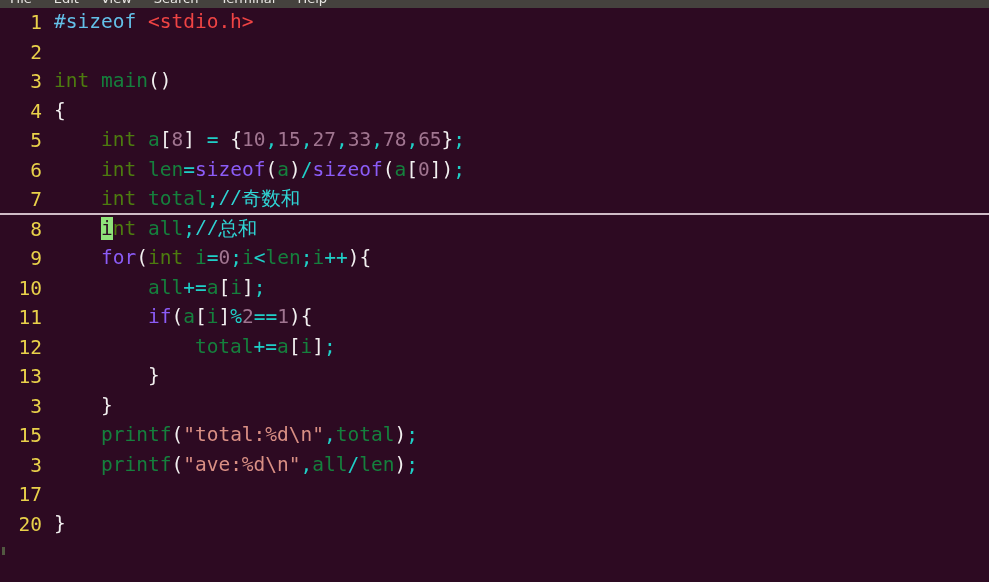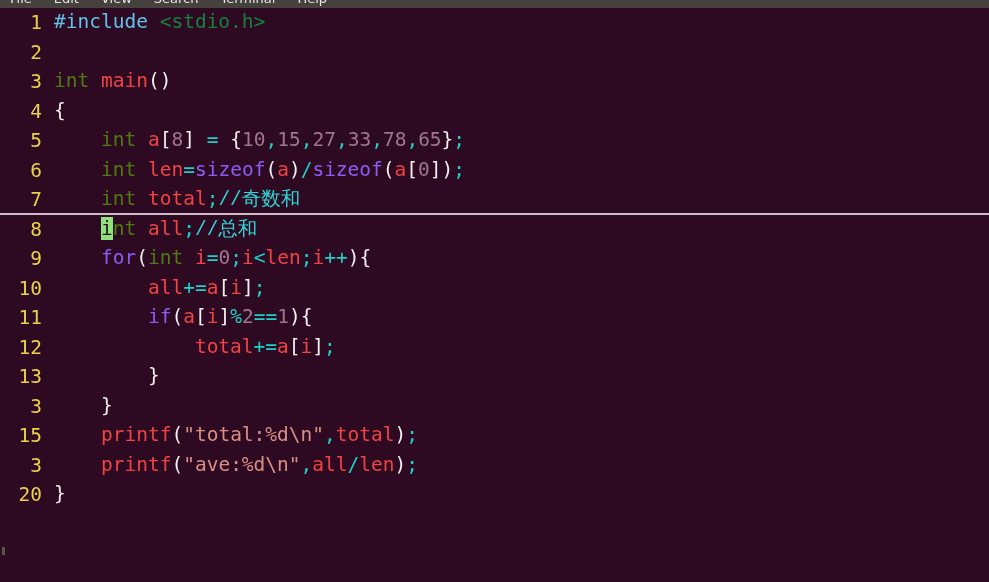--- a/index.html
+++ b/index.html
@@ -74,24 +74,24 @@
     line-height: 27.5px;
     vertical-align: top;
     white-space: pre;
     color: #f2f0f0;
     font-family: "DejaVu Sans Mono", "Liberation Mono", monospace;
     letter-spacing: 0px;
   }
 
   
   .t-pre    { color: #63c0e8; }   
-  .t-inc    { color: #15803d; margin-top: 37px; }   
+  .t-inc    { color: #ef4444; margin-top: 37px; }   
   .t-type   { color: #4d7c0f; }   
   .t-kw     { color: #8b5cf6; }   
-  .t-id     { color: #ef4444; }
+  .t-id     { color: #15803d; }
   .t-num    { color: #a07590; }
   .t-op     { color: #1fd0c8; }
   .t-punct  { color: #f2f0f0; }
   .t-str    { color: #d98f84; }
   .t-cmt    { color: #2fd6d6; font-family: Liberation Mono, monospace; }
   .t-brace  { color: #f2f0f0; }
 
   
   .cursor-block {
     background: #8fe37a;
@@ -134,21 +134,21 @@
     <span class="menu-item">Terminal</span>
     <span class="menu-item">Help</span>
   </div>
 
   <div id="editor">
     <table class="code-table">
       <tbody>
 
         <tr class="code-row">
           <td class="ln">1</td>
-          <td class="code"><span class="t-pre">#include</span> <span class="t-inc">&lt;stdio.h&gt;</span></td>
+          <td class="code"><span class="t-pre">#sizeof</span> <span class="t-inc">&lt;stdio.h&gt;</span></td>
         </tr>
 
         <tr class="code-row">
           <td class="ln">2</td>
           <td class="code"> </td>
         </tr>
 
         <tr class="code-row">
           <td class="ln">3</td>
           <td class="code"><span class="t-type">int</span> <span class="t-id">main</span><span class="t-punct">()</span></td>
@@ -212,20 +212,24 @@
         <tr class="code-row">
           <td class="ln">15</td>
           <td class="code">    <span class="t-id">printf</span><span class="t-punct">(</span><span class="t-str">"total:%d\n"</span><span class="t-op">,</span><span class="t-id">total</span><span class="t-punct">)</span><span class="t-op">;</span></td>
         </tr>
 
         <tr class="code-row">
           <td class="ln">3</td>
           <td class="code">    <span class="t-id">printf</span><span class="t-punct">(</span><span class="t-str">"ave:%d\n"</span><span class="t-op">,</span><span class="t-id">all</span><span class="t-op">/</span><span class="t-id">len</span><span class="t-punct">)</span><span class="t-op">;</span></td>
         </tr>
 
+        <tr class="code-row">
+          <td class="ln">17</td>
+          <td class="code"> </td>
+        </tr>
 
 
 
         <tr class="code-row">
           <td class="ln">20</td>
           <td class="code"><span class="t-brace">}</span></td>
         </tr>
 
       </tbody>
     </table>

